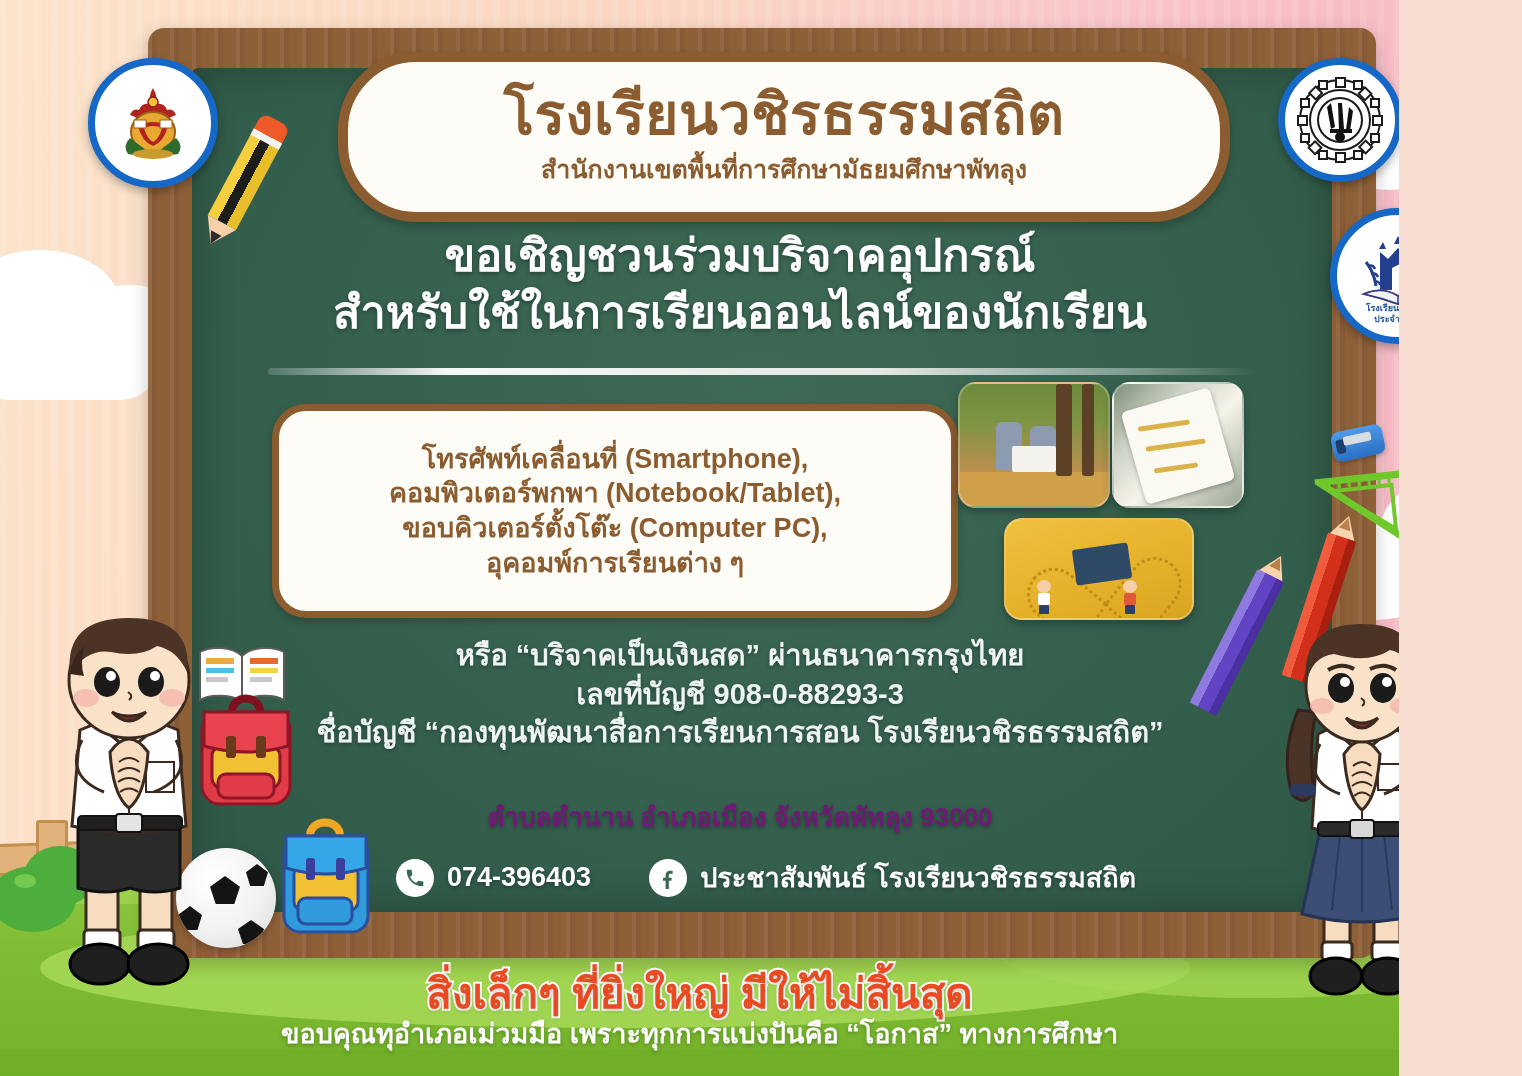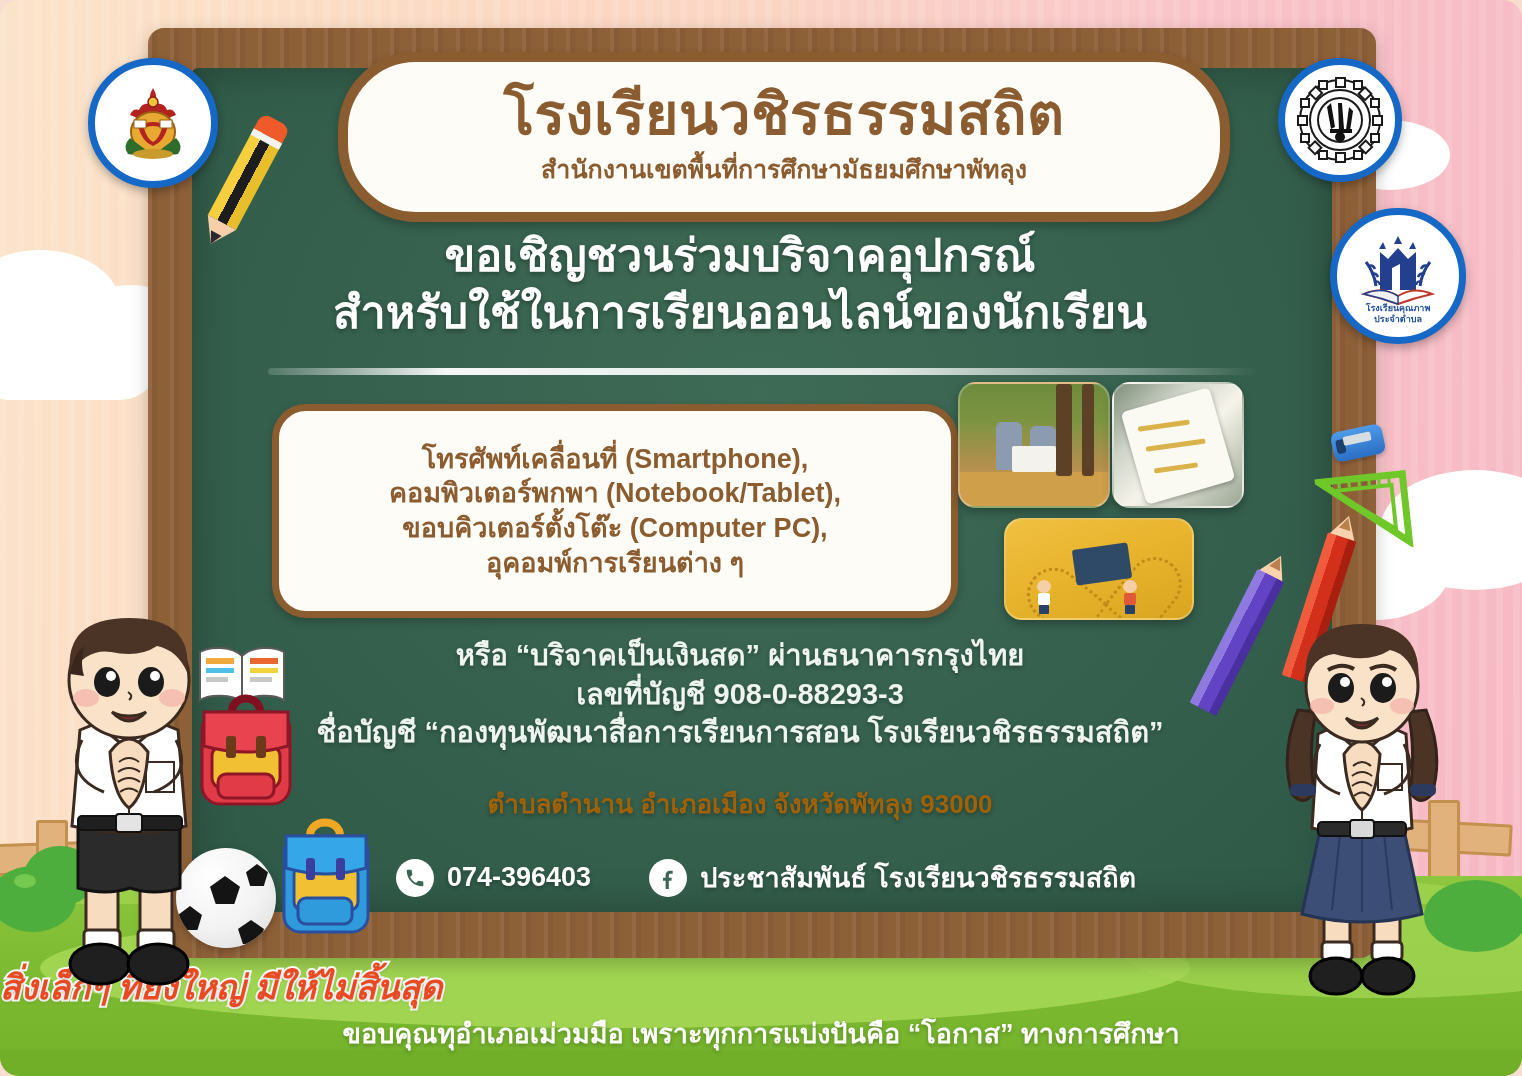--- a/index.html
+++ b/index.html
@@ -1,21 +1,21 @@
 <!DOCTYPE html>
 <html><head>
 <meta charset="utf-8">
 <style>
   html,body{margin:0;padding:0;}
   body{
     width:1522px;height:1076px;overflow:hidden;
     font-family:"Liberation Sans","DejaVu Sans",sans-serif;
     background:#f8ded0;
   }
-  .poster{position:relative;width:1522px;height:1076px;overflow:hidden;border-radius:19px;}
+  .poster{position:relative;width:1399px;height:1076px;overflow:hidden;}
 
   
   .bg-sky{
     position:absolute;inset:0;
     background:
       linear-gradient(100deg,#fbe3c9 0%,#fbdcc4 22%,#fad4c3 46%,#f9c9c9 64%,#f8bfc6 80%,#f6b8c4 100%);
   }
   .bg-stripes{
     position:absolute;inset:0;
     background:repeating-linear-gradient(90deg,
@@ -155,38 +155,37 @@
   
   .bank-block{
     position:absolute;left:210px;top:636px;width:1060px;text-align:center;z-index:5;
     color:#eef4ef;font-size:29px;font-weight:bold;line-height:1.33;
     text-shadow:0 2px 4px rgba(0,0,0,.3);
   }
   .addr-block{
     position:absolute;left:210px;top:780px;width:1060px;text-align:center;z-index:5;
   }
   .addr-1{color:#f2ee3a;font-size:31px;font-weight:bold;text-shadow:0 2px 4px rgba(0,0,0,.35);}
-  .addr-2{color:#a16207;font-size:26px;font-weight:bold;margin-top:3px;text-shadow:0 2px 4px rgba(0,0,0,.35);}
+  .addr-2{color:#701a75;font-size:26px;font-weight:bold;margin-top:16px;text-shadow:0 2px 4px rgba(0,0,0,.35);}
 
   .contact-row{
     position:absolute;left:396px;top:856px;z-index:5;
     display:flex;align-items:center;gap:58px;
   }
   .contact-item{display:flex;align-items:center;gap:13px;}
   .contact-item .txt{color:#fff;font-size:27px;font-weight:bold;text-shadow:0 2px 4px rgba(0,0,0,.3);}
   .cicon{width:38px;height:38px;border-radius:50%;background:#fff;display:flex;align-items:center;
     justify-content:center;color:#3a6654;font-weight:bold;flex:0 0 auto;}
 
   
   .footer-1{
-    position:absolute;left:0;right:0;top:960px;text-align:left;z-index:8;
-    font-size:34px;font-weight:bold;color:#ea4a22;
+    position:absolute;left:0;right:0;top:960px;text-align:center;z-index:8;
+    font-size:42px;font-weight:bold;color:#ea4a22;
     -webkit-text-stroke:4px #fff;paint-order:stroke fill;
     text-shadow:0 2px 4px rgba(0,0,0,.18);
-    font-style:italic;
   }
   .footer-2{
     position:absolute;left:0;right:0;top:1012px;text-align:center;z-index:8;
     font-size:27px;font-weight:bold;color:#fff;
     text-shadow:0 2px 4px rgba(0,0,0,.25);
   }
 
   
   .logo{position:absolute;border-radius:50%;background:#fff;border:7px solid #1668c6;
     box-shadow:0 4px 10px rgba(0,0,0,.3);z-index:9;display:flex;align-items:center;justify-content:center;}

